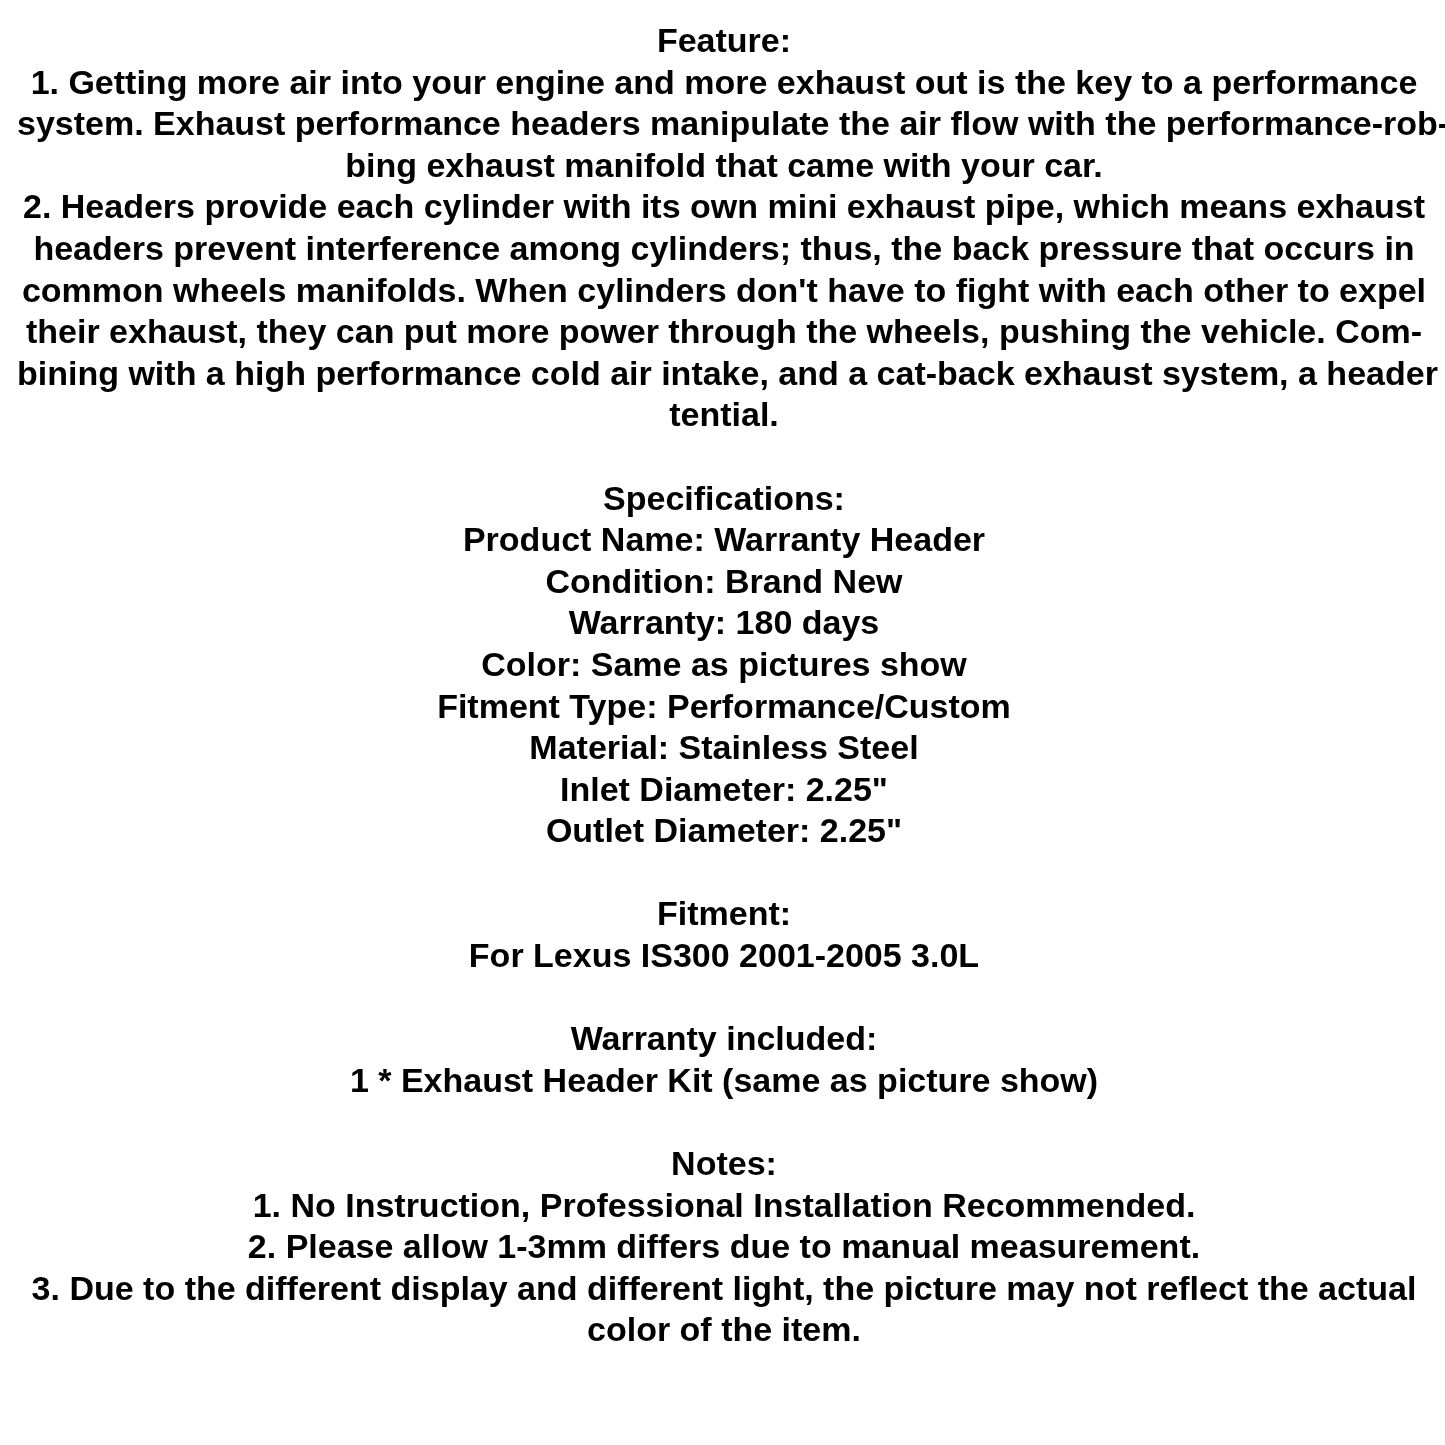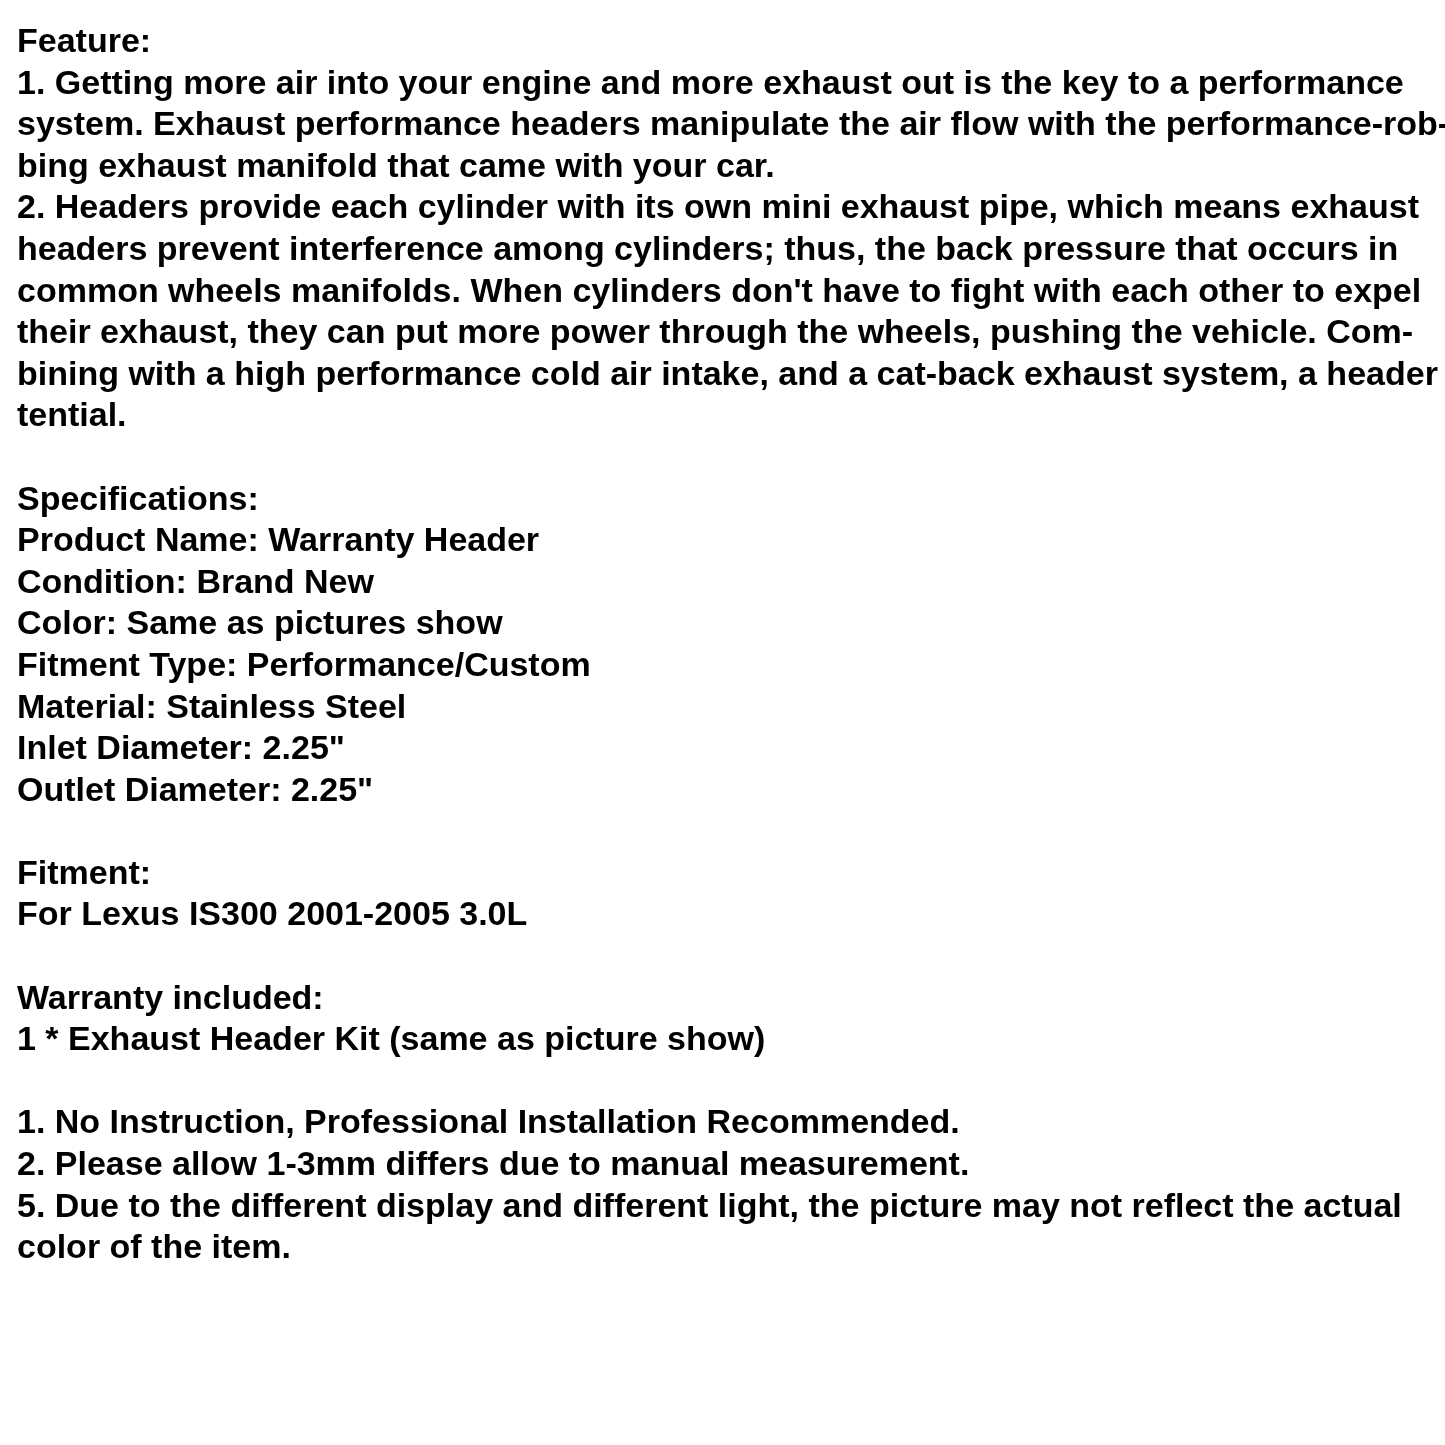--- a/index.html
+++ b/index.html
@@ -21,20 +21,21 @@
   }
   .section {
     margin: 0 0 41.6px 0; 
   }
   .section:last-child {
     margin-bottom: 0;
   }
   .line {
     min-height: 41.6px;
     white-space: pre;
+    text-align: center;
   }
 </style>
 </head>
 <body>
 
 <main>
 
   <section class="section">
     <div class="line">Feature:</div>
     <div class="line">1. Getting more air into your engine and more exhaust out is the key to a performance</div>
@@ -45,37 +46,39 @@
     <div class="line">common wheels manifolds. When cylinders don't have to fight with each other to expel</div>
     <div class="line">their exhaust, they can put more power through the wheels, pushing the vehicle. Com-</div>
     <div class="line">bining with a high performance cold air intake, and a cat-back exhaust system, a header</div>
     <div class="line">tential.</div>
   </section>
 
   <section class="section">
     <div class="line">Specifications:</div>
     <div class="line">Product Name: Warranty Header</div>
     <div class="line">Condition: Brand New</div>
+    <div class="line">Warranty: 180 days</div>
     <div class="line">Color: Same as pictures show</div>
     <div class="line">Fitment Type: Performance/Custom</div>
     <div class="line">Material: Stainless Steel</div>
     <div class="line">Inlet Diameter: 2.25"</div>
     <div class="line">Outlet Diameter: 2.25"</div>
   </section>
 
   <section class="section">
     <div class="line">Fitment:</div>
     <div class="line">For Lexus IS300 2001-2005 3.0L</div>
   </section>
 
   <section class="section">
     <div class="line">Warranty included:</div>
     <div class="line">1 * Exhaust Header Kit (same as picture show)</div>
   </section>
 
   <section class="section">
+    <div class="line">Notes:</div>
     <div class="line">1. No Instruction, Professional Installation Recommended.</div>
     <div class="line">2. Please allow 1-3mm differs due to manual measurement.</div>
-    <div class="line">5. Due to the different display and different light, the picture may not reflect the actual</div>
+    <div class="line">3. Due to the different display and different light, the picture may not reflect the actual</div>
     <div class="line">color of the item.</div>
   </section>
 
 </main>
 
 </body></html>

